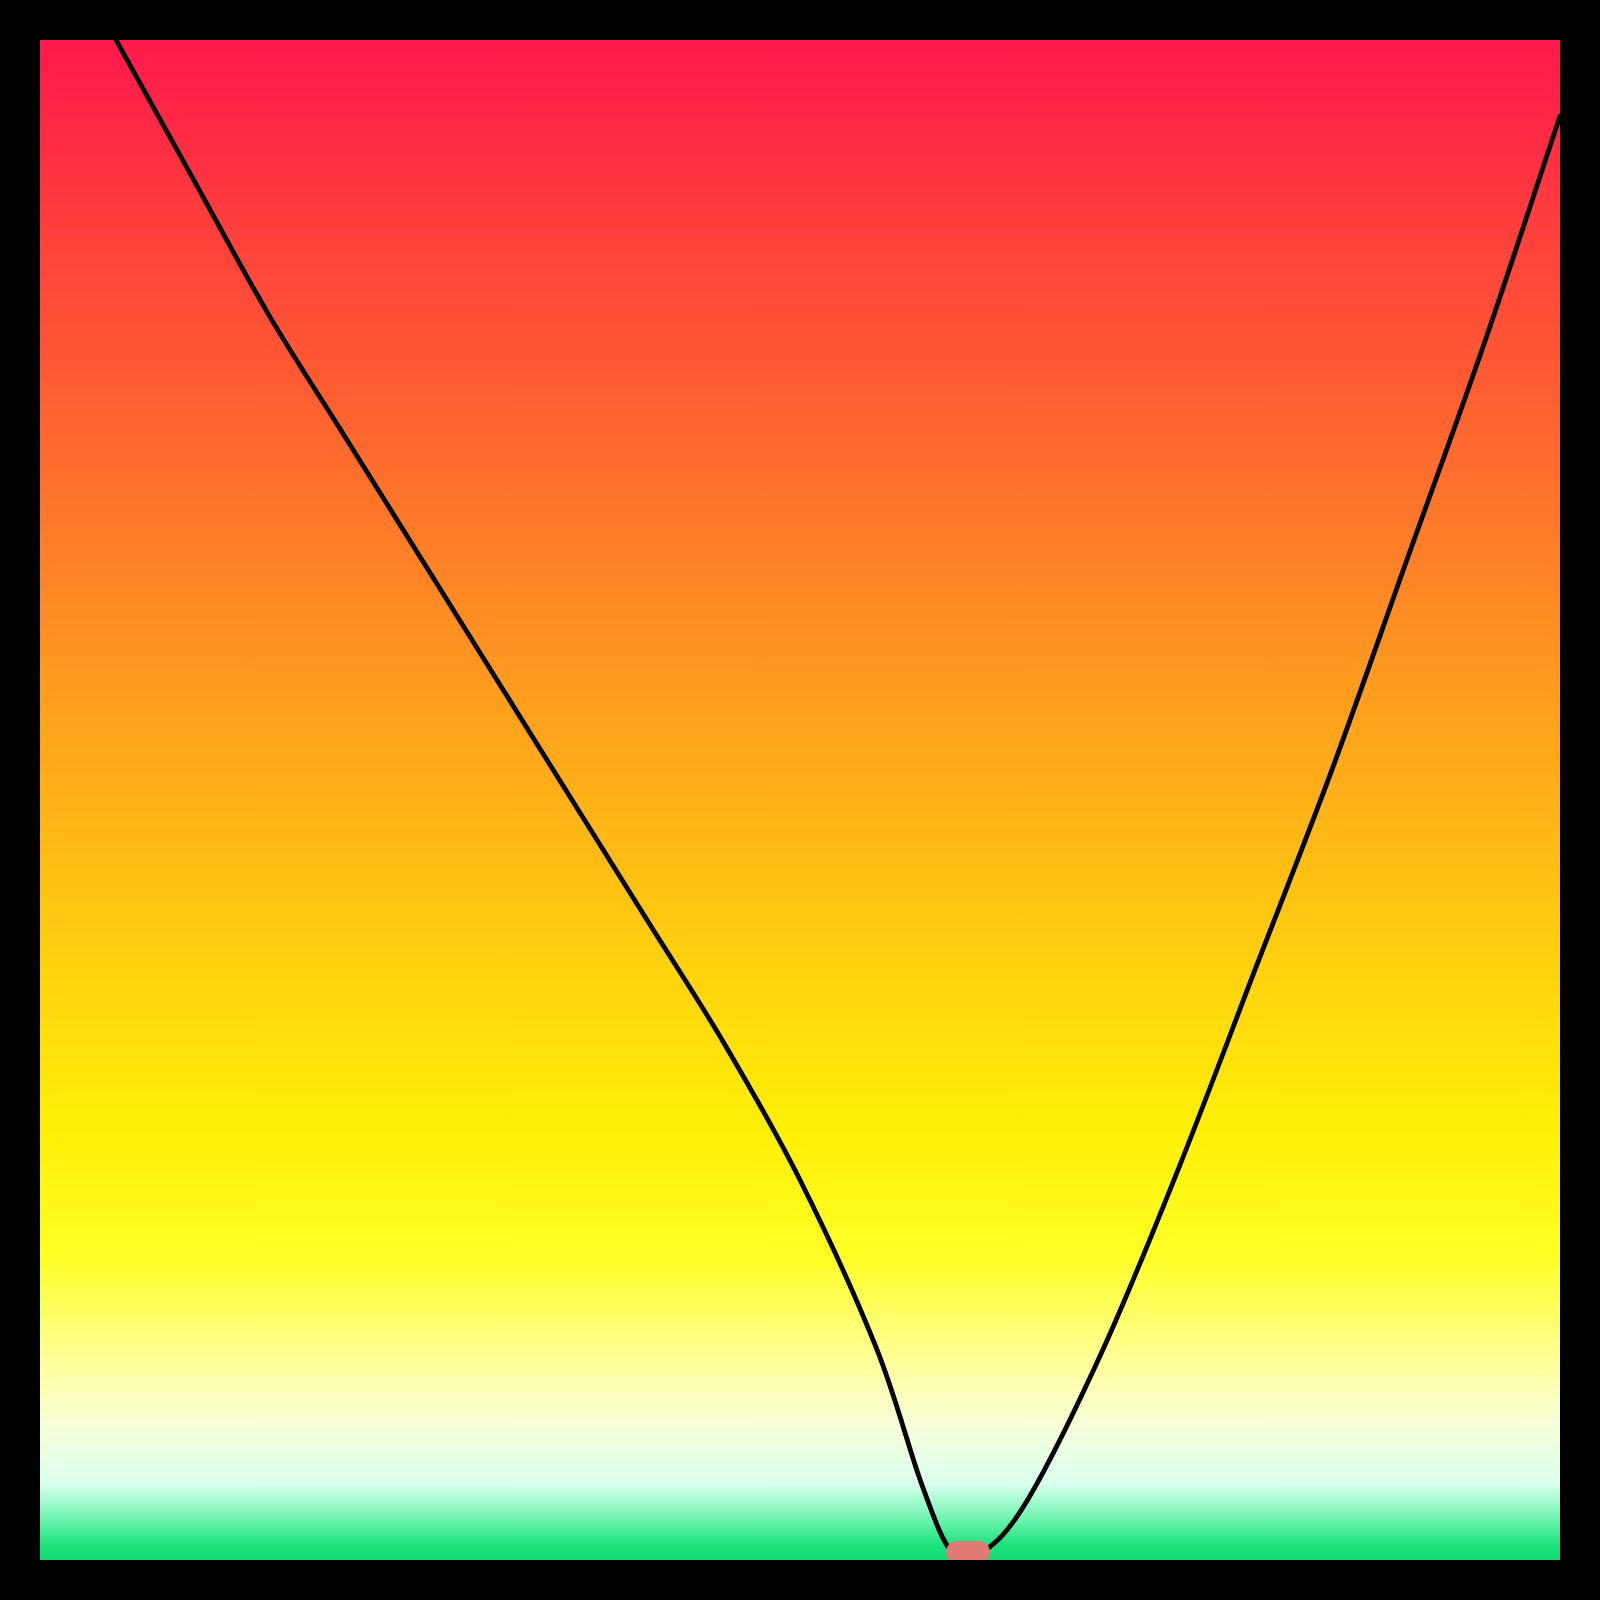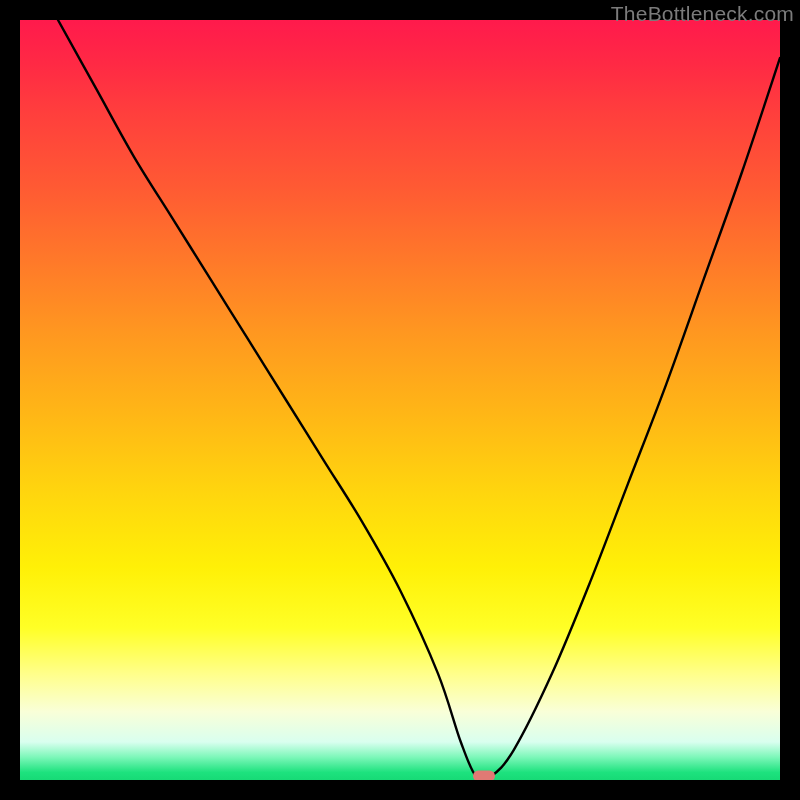--- a/index.html
+++ b/index.html
@@ -69,21 +69,20 @@
     height: 11px;
     border-radius: 6px;
     background: #e07a74;
     transform: translate(-50%, -50%);
   }
 </style>
 </head>
 <body>
 
 <div class="frame">
-  <div class="watermark">TheBottleneck.com</div>
 
   <div class="plot-area">
     <div class="gradient-bg"></div>
 
     <svg class="curve-svg" viewBox="0 0 760 760" preserveAspectRatio="none">
       <path fill="none" stroke="#000000" stroke-width="2.4" stroke-linecap="round" d="M 38.00 0.00 C 44.33 11.40, 63.33 45.60, 76.00 68.40 C 88.67 91.20, 101.33 115.27, 114.00 136.80 C 126.67 158.33, 139.33 177.33, 152.00 197.60 C 164.67 217.87, 177.33 238.13, 190.00 258.40 C 202.67 278.67, 215.33 298.93, 228.00 319.20 C 240.67 339.47, 253.33 359.73, 266.00 380.00 C 278.67 400.27, 291.33 420.53, 304.00 440.80 C 316.67 461.07, 329.33 480.07, 342.00 501.60 C 354.67 523.13, 367.33 544.67, 380.00 570.00 C 392.67 595.33, 407.87 628.27, 418.00 653.60 C 428.13 678.93, 434.47 704.90, 440.80 722.00 C 447.13 739.10, 450.93 750.50, 456.00 756.20 C 461.07 761.90, 464.87 760.63, 471.20 756.20 C 477.53 751.77, 483.87 746.70, 494.00 729.60 C 504.13 712.50, 519.33 681.47, 532.00 653.60 C 544.67 625.73, 557.33 594.07, 570.00 562.40 C 582.67 530.73, 595.33 496.53, 608.00 463.60 C 620.67 430.67, 633.33 399.00, 646.00 364.80 C 658.67 330.60, 671.33 293.87, 684.00 258.40 C 696.67 222.93, 709.33 188.73, 722.00 152.00 C 734.67 115.27, 753.67 57.00, 760.00 38.00" id="curvePath"></path>
     </svg>
 
     <div class="marker" id="minMarker" style="left: 463.6px; top: 756.2px; background: rgb(224, 122, 116);"></div>
   </div>

